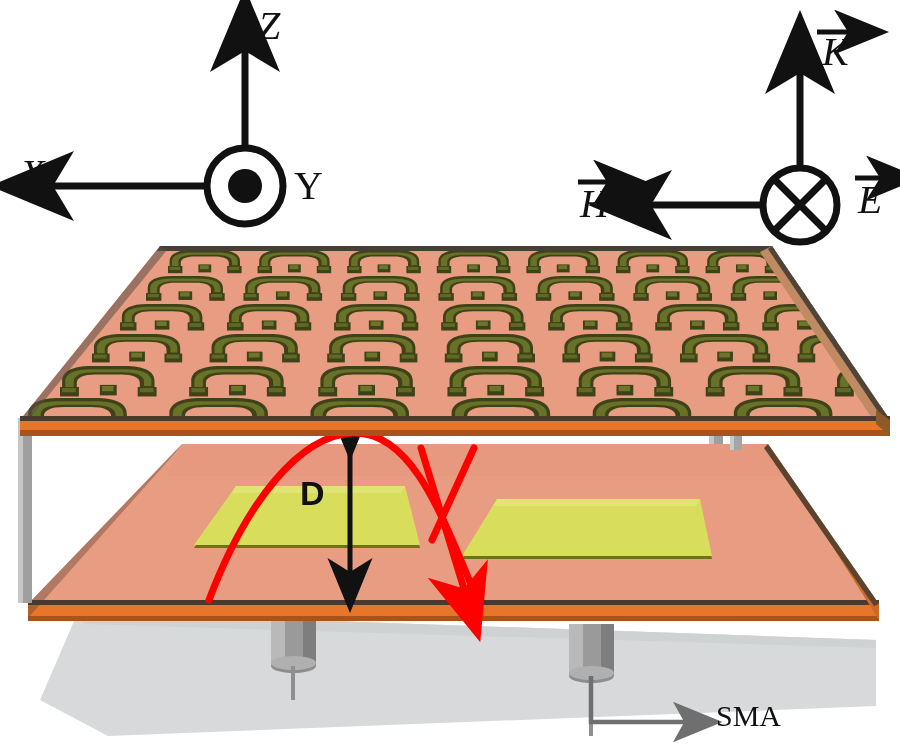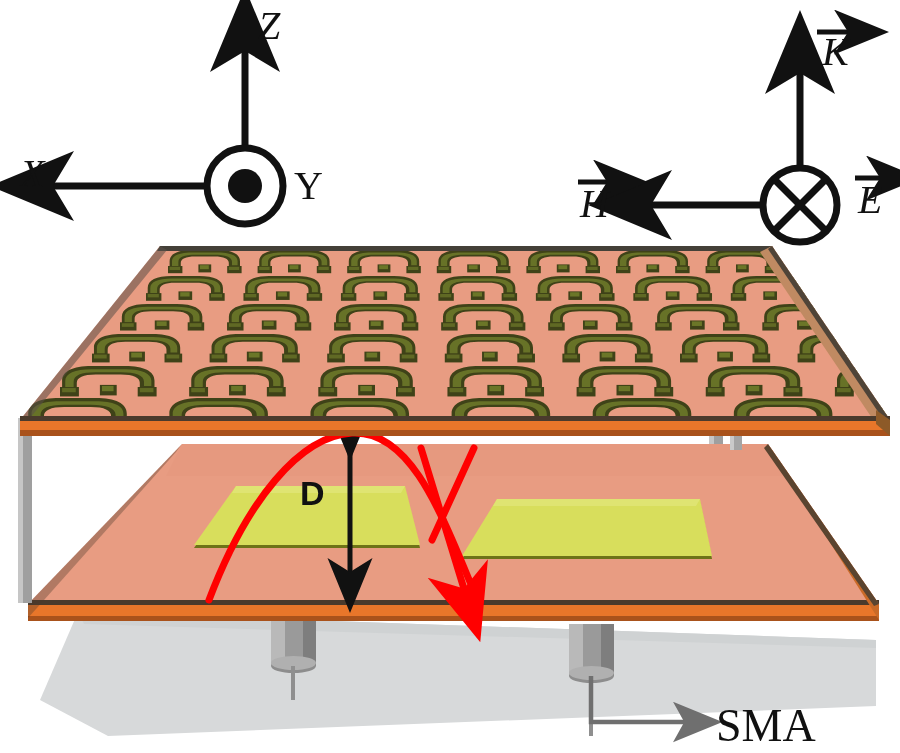--- a/index.html
+++ b/index.html
@@ -8,21 +8,21 @@
     font-family:"Liberation Serif", serif;
   }
   #stage svg{position:absolute;left:0;top:0;}
   .lbl{
     position:absolute;font-family:"Liberation Serif", serif;color:#111;
     white-space:nowrap;user-select:none;
   }
   .lbl-axis{font-size:40px;font-style:italic;}
   .lbl-vec{font-size:40px;font-style:italic;}
   .lbl-d{font-size:34px;font-weight:700;font-family:"Liberation Sans", sans-serif;font-style:normal;}
-  .lbl-sma{font-size:46px;font-style:normal;text-align:center;}
+  .lbl-sma{font-size:30px;font-style:normal;text-align:center;}
 </style>
 </head>
 <body>
 
 <div id="stage">
 
   <svg width="900" height="753" viewBox="0 0 900 753">
     <defs>
 
       <marker id="ah-black" markerWidth="14" markerHeight="14" refX="6" refY="5" orient="auto">

